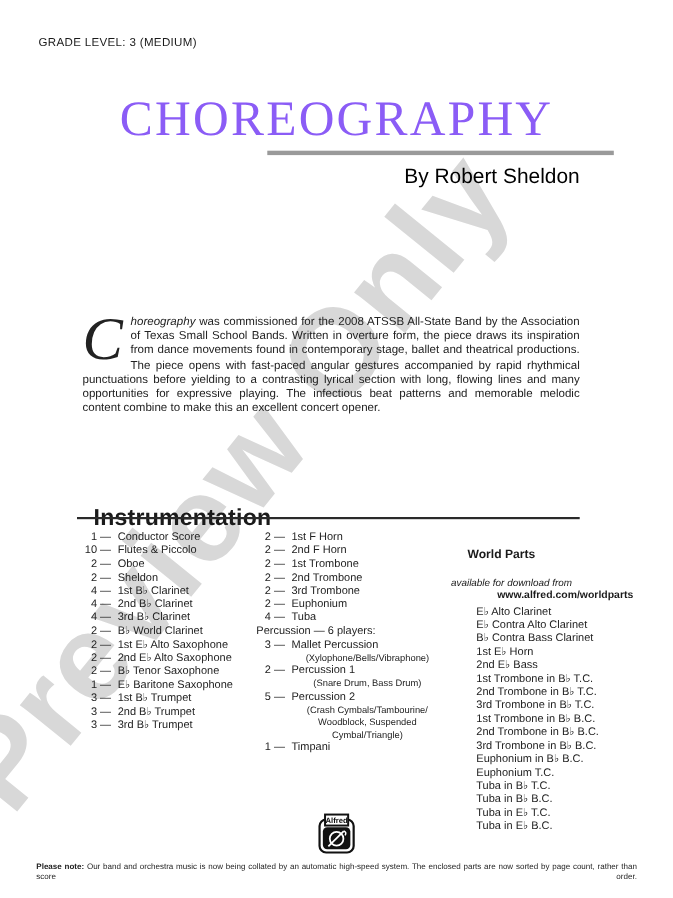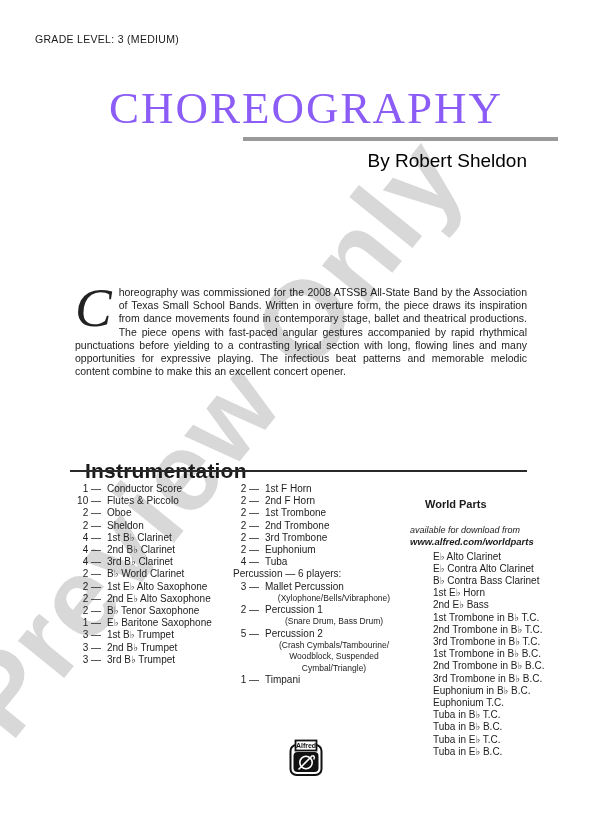--- a/index.html
+++ b/index.html
@@ -57,21 +57,21 @@
     margin:0;font-size:10.5px;line-height:13.2px;
     text-align:justify;color:#222;
   }
   .dropcap{
     float:left;
     font-family:"Liberation Serif","DejaVu Serif",serif;
     font-style:italic;
     font-size:55px;line-height:41px;
     margin:1px 7px 0 0;
   }
-  .lead-italic{}
+  .lead-italic{font-style:italic;}
 
   .inst-heading{
     position:absolute;left:70px;top:444px;margin:15px;
     font-size:21px;font-weight:bold;letter-spacing:0.2px;
   }
   .inst-rule{
     position:absolute;left:70px;top:470px;
     width:457px;height:2px;background:#2a2a2a;
   }
 
@@ -80,21 +80,21 @@
   .col-2{left:233px;width:170px;}
   .col-3{left:410px;width:150px;}
 
   .row{display:flex;font-size:10px;line-height:12.2px;color:#222;}
   .qty{width:26px;flex:none;text-align:right;margin-right:6px;white-space:pre;}
   .row.note{padding-left:32px;font-size:8.5px;line-height:11.4px;justify-content:center;}
   .row.plain{line-height:12.2px;}
 
   .wp-title{font-size:11px;font-weight:bold;line-height:12px;margin:15px;}
   .wp-sub1{font-size:9px;font-style:italic;line-height:10.5px;}
-  .wp-sub2{font-size:9.5px;font-style:italic;font-weight:bold;line-height:11px;margin-bottom:4px;}
+  .wp-sub2{font-size:9.5px;font-weight:bold;line-height:11px;margin-bottom:4px;margin-left:42px;}
   .wp-item{font-size:10px;line-height:12.2px;color:#222;padding-left:23px;}
 
   .logo{position:absolute;left:289px;top:739px;width:34px;height:38px;}
   .logo svg{display:block;}
 
   .footer{
     position:absolute;left:33px;top:783px;width:546px;
     font-size:7.3px;line-height:9px;color:#222;
     text-align:justify;text-align-last:justify;
   }
@@ -333,15 +333,16 @@
         <rect x="1.5" y="6" width="31" height="30" rx="6" fill="#ffffff" stroke="#111111" stroke-width="2"></rect>
         <rect x="4.5" y="13" width="25" height="20" rx="4" fill="#111111"></rect>
         <circle cx="17" cy="23.5" r="6.2" fill="none" stroke="#ffffff" stroke-width="1.6"></circle>
         <line x1="9.5" y1="30.5" x2="23.5" y2="16.5" stroke="#ffffff" stroke-width="1.6"></line>
         <path d="M23.5 16.5 q3 1 1.2 4" fill="none" stroke="#ffffff" stroke-width="1.4"></path>
         <rect x="6.5" y="1.5" width="21" height="10" fill="#ffffff" stroke="#111111" stroke-width="1.8"></rect>
         <text x="17" y="9.4" text-anchor="middle" font-family="Liberation Sans, DejaVu Sans, sans-serif" font-size="7" font-weight="bold" fill="#111111">Alfred</text>
       </svg>
     </div>
 
+    <div class="footer"><b>Please note:</b><span> Our band and orchestra music is now being collated by an automatic high-speed system. The enclosed parts are now sorted by page count, rather than score order.</span></div>
 
   </div>
 </div>
 
 </body></html>

